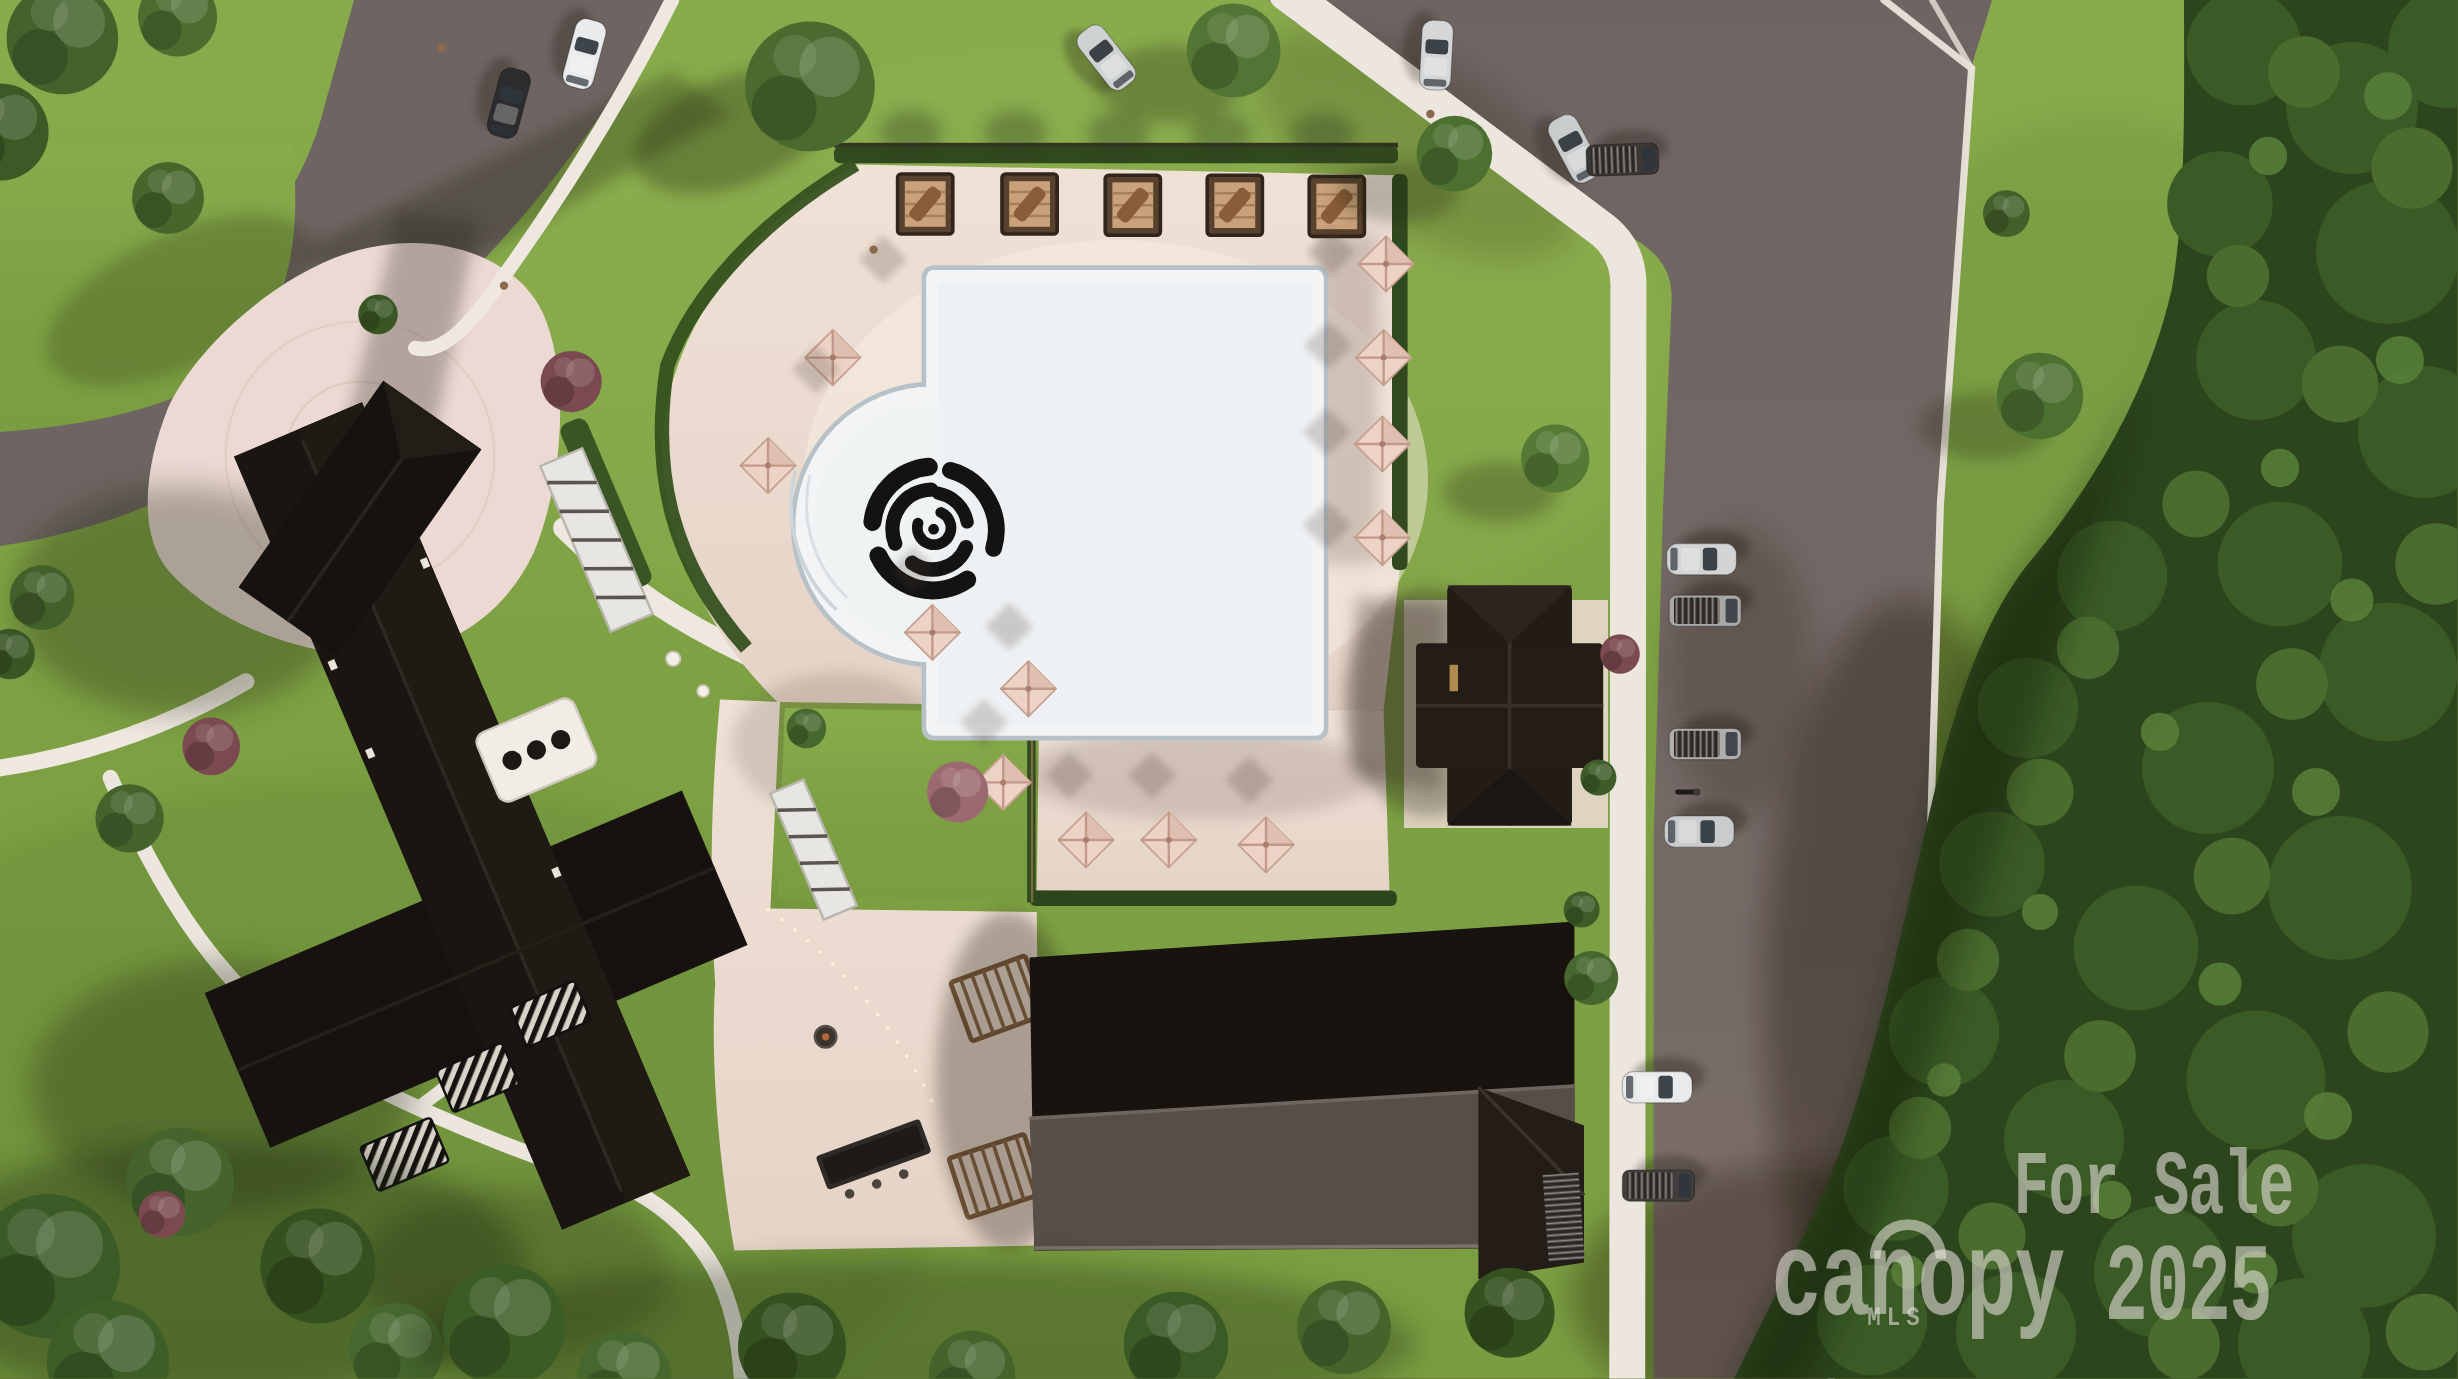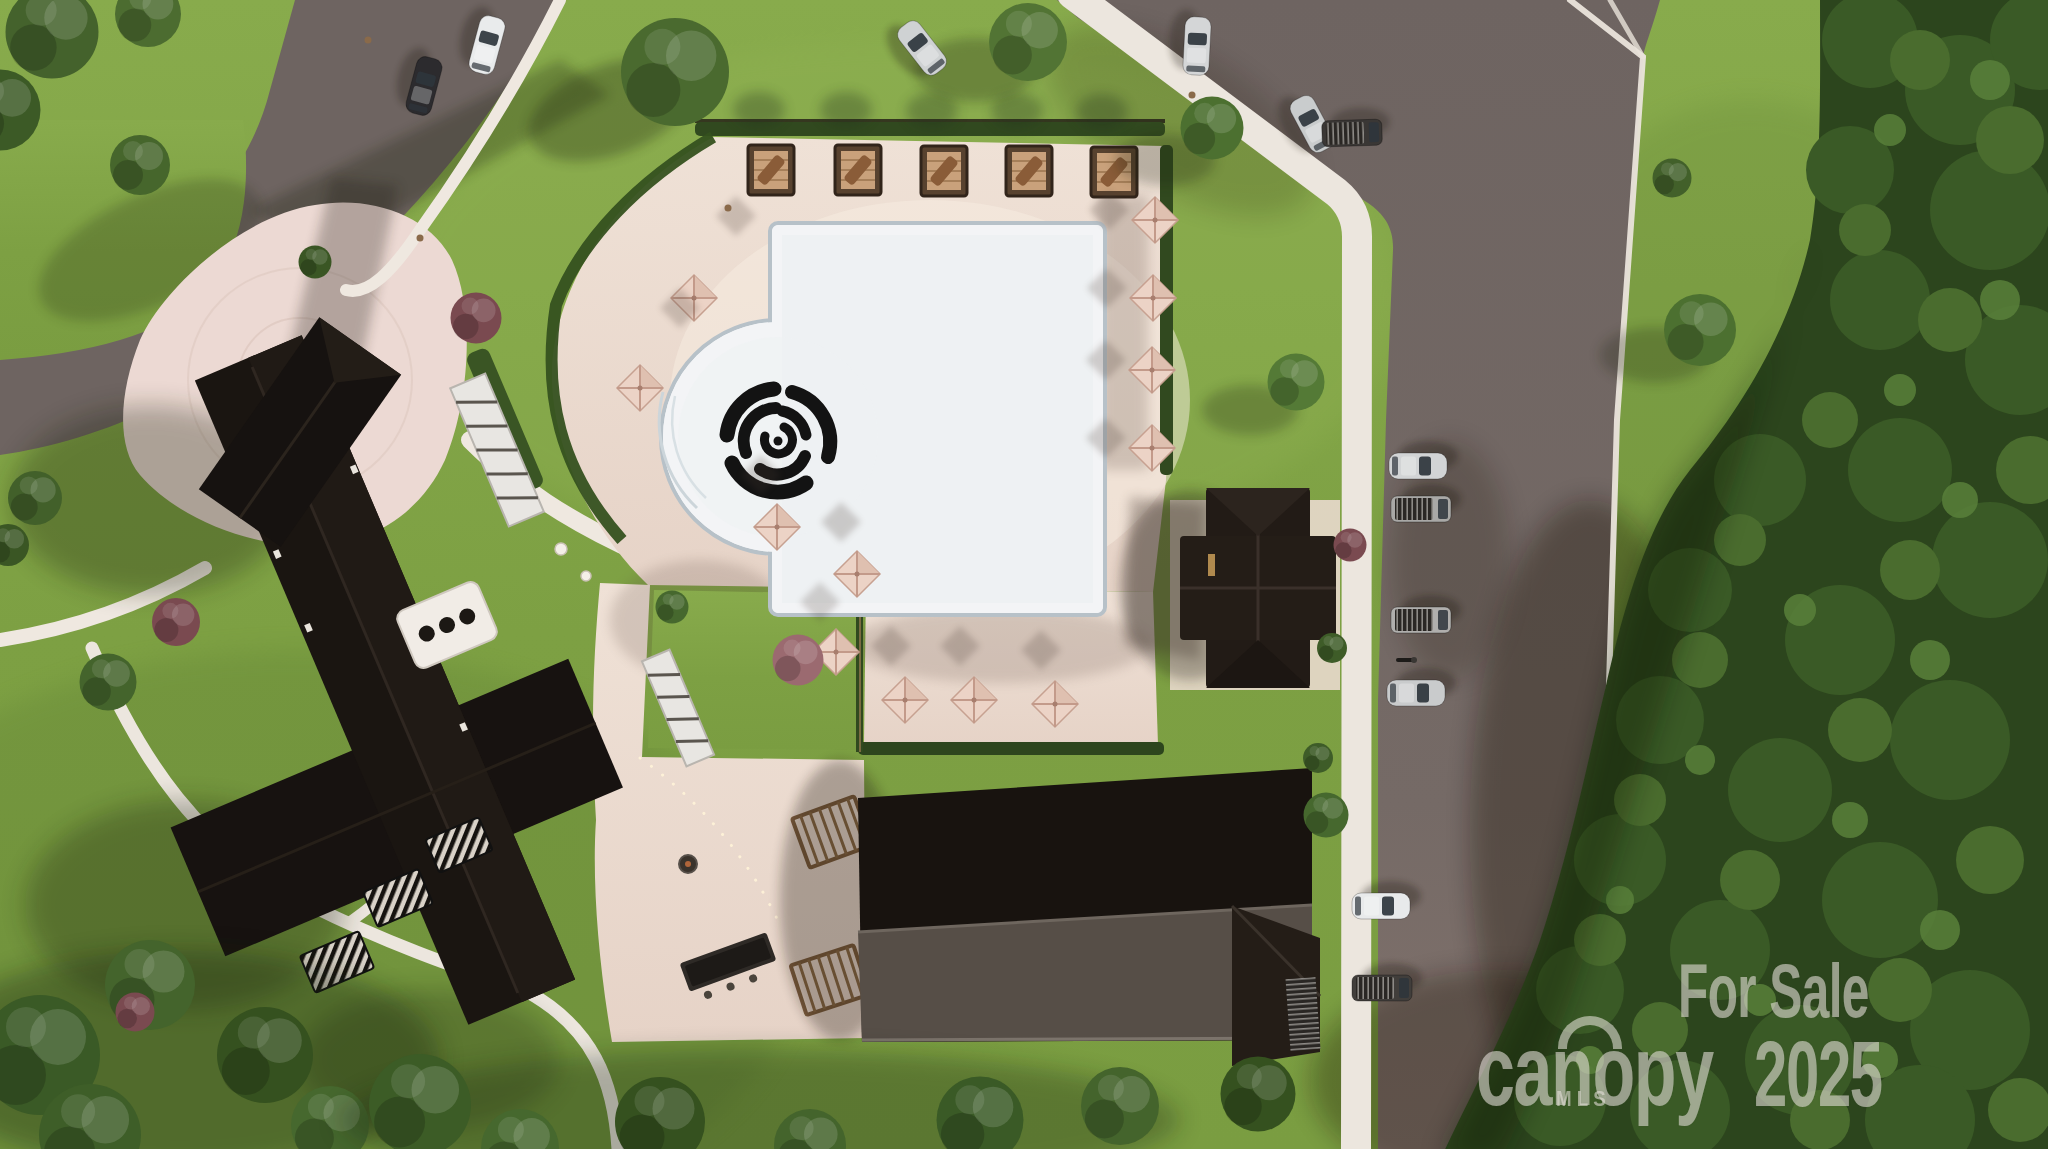--- a/index.html
+++ b/index.html
@@ -1,17 +1,17 @@
 <!DOCTYPE html>
 <html><head>
 <meta charset="utf-8">
 <style>
   html,body{margin:0;padding:0;background:#222;}
   .stage{position:relative;width:2048px;height:1149px;overflow:hidden;background:#7da043;
-         font-family:Liberation Sans, sans-serif;}
+         font-family:Liberation Mono, monospace;}
   .stage svg{position:absolute;left:0;top:0;display:block;}
   .wm{position:absolute;color:rgba(240,235,228,.55);font-weight:bold;white-space:nowrap;
       transform-origin:left top;text-shadow:0 0 2px rgba(80,80,80,.15);}
   #wm-forsale{left:1678px;top:948px;font-size:80px;letter-spacing:-1px;transform:scale(.62,.95);}
   #wm-brand{left:1476px;top:1013px;font-size:100px;font-weight:bold;letter-spacing:-2px;
             transform:scale(.70,1);}
   #wm-year{left:1754px;top:1022px;font-size:92px;letter-spacing:-2px;transform:scale(.65,1);}
   #wm-mls{left:1556px;top:1086px;font-size:22px;letter-spacing:6px;transform:scale(.85,1);}
   #wm-arc{position:absolute;left:1558px;top:1016px;width:46px;height:24px;
           border:9px solid rgba(240,235,228,.55);border-bottom:none;

